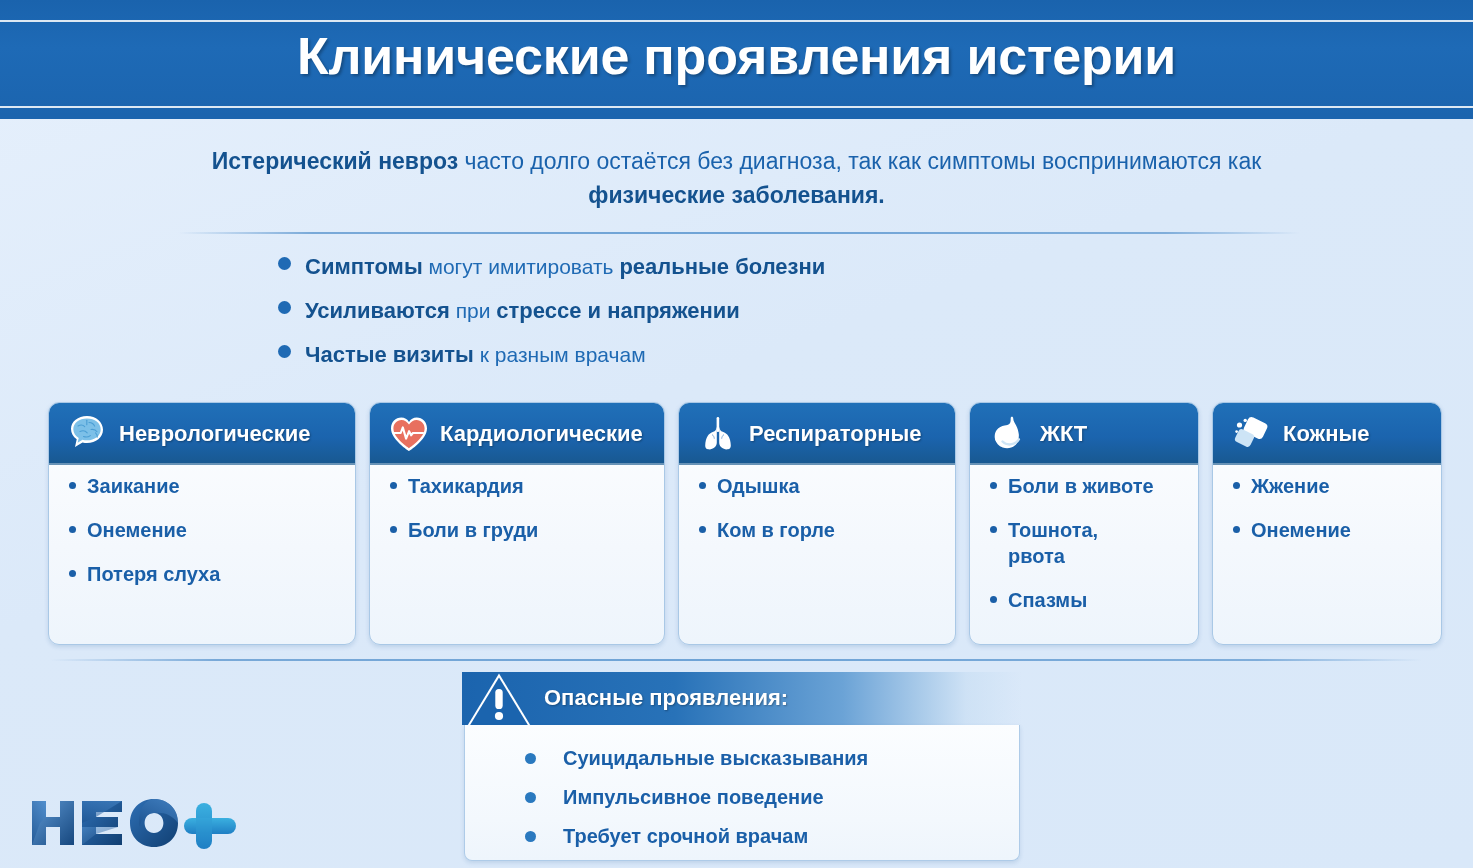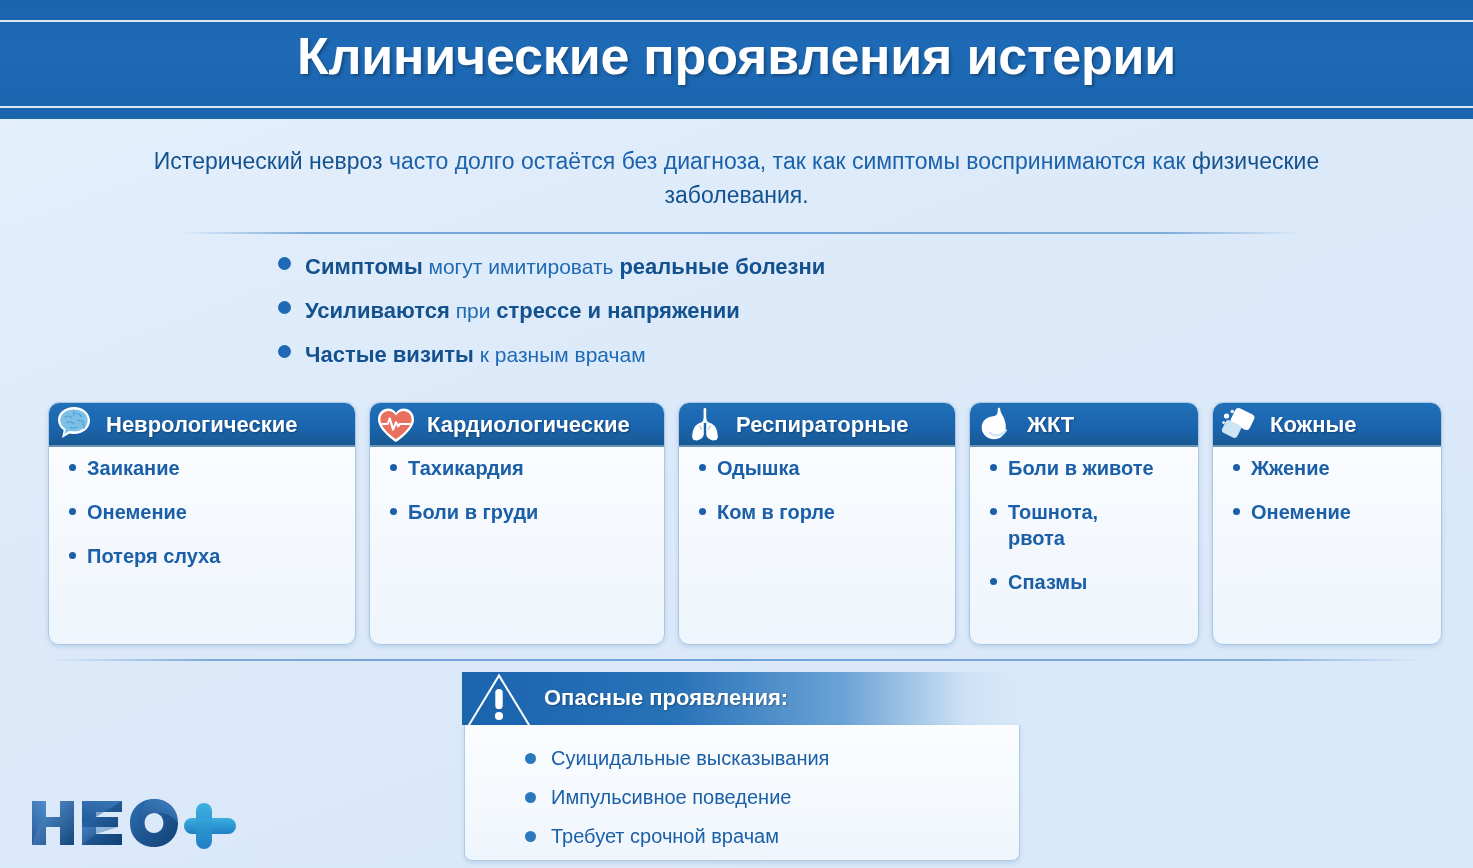--- a/index.html
+++ b/index.html
@@ -64,21 +64,21 @@
   
   .intro {
     position: absolute;
     left: 145px; top: 144px;
     width: 1183px;
     text-align: center;
     font-size: 23px;
     line-height: 34px;
     color: #1a62ac;
   }
-  .intro b { font-weight: normal; color: #14528f; margin-top: 24px; }
+  .intro b { font-weight: bold; color: #14528f; margin-top: 24px; }
 
   .divider {
     position: absolute;
     height: 2px;
     background: linear-gradient(90deg, rgba(107,160,214,0) 0%, #79a9d8 12%, #6ea3d6 50%, #7fadda 88%, rgba(127,173,218,0) 100%);
   }
   .divider.d1 { left: 178px; top: 232px; width: 1122px; }
   .divider.d2 { left: 50px; top: 659px; width: 1372px; }
 
   
@@ -127,25 +127,25 @@
     overflow: hidden;
     position: relative;
   }
   .card.w0 { width: 308px; }
   .card.w1 { width: 296px; }
   .card.w2 { width: 278px; }
   .card.w3 { width: 230px; }
   .card.w4 { width: 230px; }
 
   .card-head {
-    height: 44px;
+    height: 62px;
     background: linear-gradient(180deg, #2070b8 0%, #1b64ae 55%, #18588f 100%);
     display: flex;
     align-items: center;
-    padding-left: 4px;
+    padding-left: 17px;
     position: relative;
   }
   .card-head::after {
     content: "";
     position: absolute;
     left: 0; bottom: 0; right: 0;
     height: 2px;
     background: rgba(255,255,255,0.35);
   }
   .card-icon {
@@ -237,23 +237,24 @@
   }
   .wi-dot {
     width: 11px; height: 11px;
     border-radius: 50%;
     background: #2a79bf;
     margin-right: 15px;
     flex: 0 0 auto;
   }
   .wi-text {
     font-size: 20px;
-    font-weight: normal;
+    font-weight: bold;
     color: #1a5fa8;
     white-space: nowrap;
+    margin-left: 12px;
   }
 
   
   .logo {
     position: absolute;
     left: 26px; top: 793px;
     width: 230px; height: 60px;
   }
 </style>
 </head>

